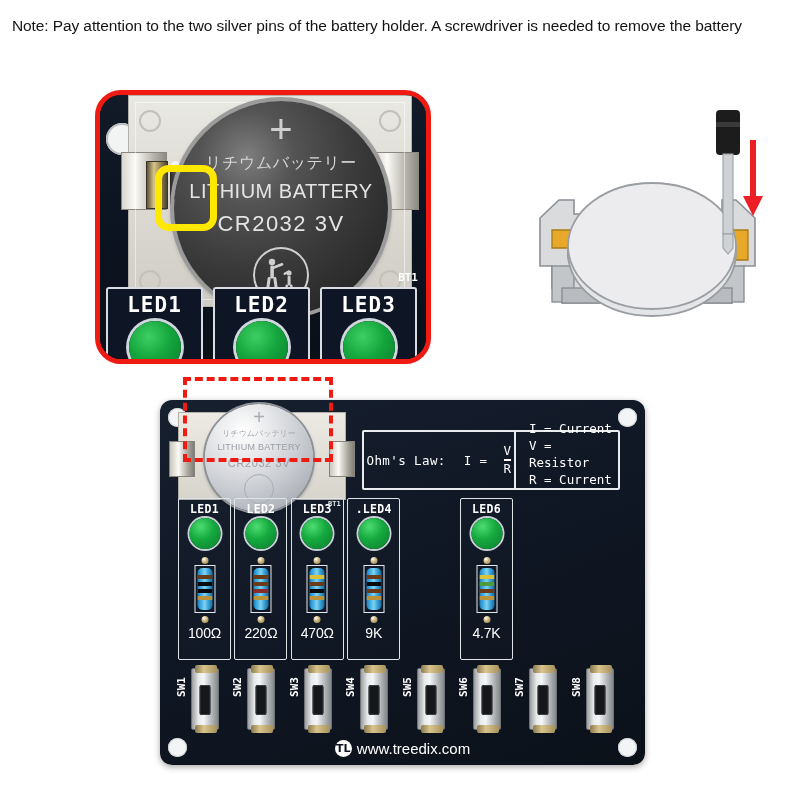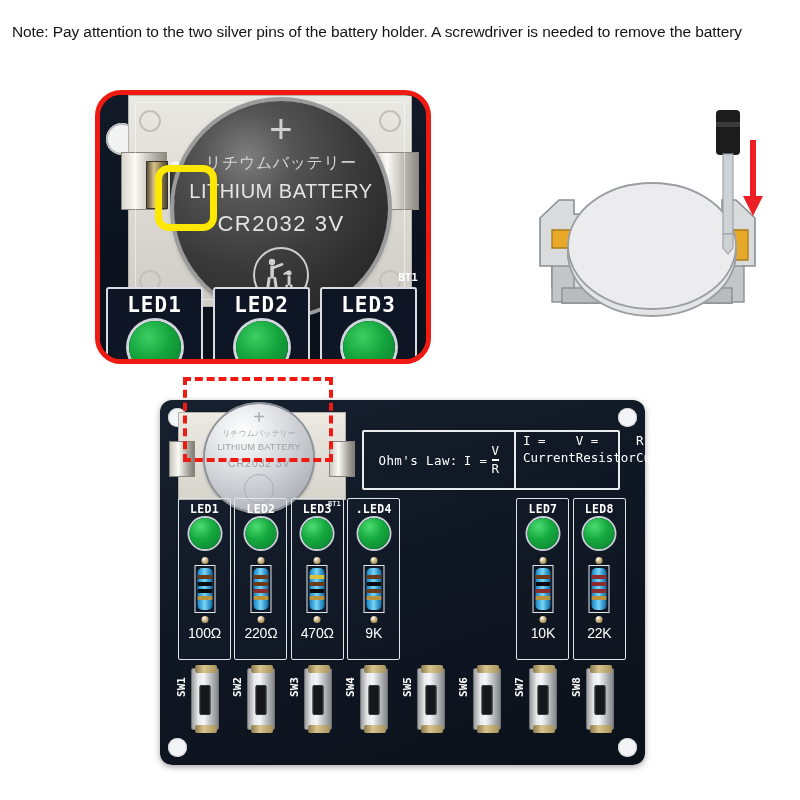--- a/index.html
+++ b/index.html
@@ -8,21 +8,21 @@
     width: 800px; height: 800px;
     background: #ffffff;
     font-family: "Liberation Sans", sans-serif;
     overflow: hidden;
   }
   #page { position: relative; width: 800px; height: 800px; background: #fff; }
 
   
   #note {
     position: absolute;
-    left: 12px; top: 16px;
+    left: 12px; top: 10px;
     width: 775px;
     font-size: 15.5px;
     line-height: 31px;
     color: #141414;
     font-family: "Liberation Sans", sans-serif;
     letter-spacing: -0.1px;
   }
 
   
   #closeup {
@@ -196,28 +196,29 @@
   
   .ohm-box {
     position:absolute; left:202px; top:30px; width:258px; height:60px;
     border:2px solid #e8ecef; border-radius:2px; display:flex;
   }
   .ohm-left {
     flex: 0 0 152px; border-right:2px solid #e8ecef;
     display:flex; align-items:center; justify-content:center;
     color:#fff; font-family:"DejaVu Sans Mono", monospace; font-size:12.5px;
     letter-spacing:.4px;
+    gap:12px;
   }
   .frac { display:inline-block; vertical-align:middle; text-align:center; margin-left:4px; }
   .frac .num { display:block; line-height:12px; }
   .frac .bar { display:block; height:1.5px; background:#fff; margin:2px 0; }
   .frac .den { display:block; line-height:12px; }
   .ohm-right {
-    flex:1; display:flex; flex-direction:row; justify-content:flex-start;
-    padding-left:7px; color:#fff;
+    flex:1; display:flex; flex-direction:column; justify-content:flex-end;
+    padding-left:13px; color:#fff;
     font-family:"DejaVu Sans Mono", monospace; font-size:12.5px; line-height:17px;
   }
 
   
   .chan-grid { position:absolute; left:18px; top:98px; width:450px; height:162px; }
   .chan {
     position:absolute; top:0; width:53px; height:162px;
     border:1.5px solid #dfe4e9; border-radius:2px; background:rgba(255,255,255,0.012);
   }
   .chan-led-label {
@@ -494,47 +495,33 @@
           <div class="res-lead-top"></div>
           <div class="resistor">
             <div class="band" style="background: rgb(107, 58, 24); top: 7px;"></div>
             <div class="band" style="background: rgb(11, 11, 11); top: 14px;"></div>
             <div class="band" style="background: rgb(107, 58, 24); top: 21px;"></div>
             <div class="band" style="background: rgb(184, 145, 58); top: 28px;"></div>
           </div>
           <div class="res-lead-bot"></div>
           <div class="chan-val">9K</div>
         </div>
-        <div class="chan" style="left: 338.4px;">
-          <div class="chan-led-label">LED7</div>
+        <div class="chan" style="left: 282px;">
+          <div class="chan-led-label">LED6</div>
           <div class="chan-led"></div>
           <div class="chan-res-box"></div>
           <div class="res-lead-top"></div>
           <div class="resistor">
-            <div class="band" style="background: rgb(107, 58, 24); top: 7px;"></div>
-            <div class="band" style="background: rgb(11, 11, 11); top: 14px;"></div>
-            <div class="band" style="background: rgb(140, 43, 43); top: 21px;"></div>
+            <div class="band" style="background: rgb(216, 194, 58); top: 7px;"></div>
+            <div class="band" style="background: rgb(77, 155, 58); top: 14px;"></div>
+            <div class="band" style="background: rgb(107, 58, 24); top: 21px;"></div>
             <div class="band" style="background: rgb(184, 145, 58); top: 28px;"></div>
           </div>
           <div class="res-lead-bot"></div>
-          <div class="chan-val">10K</div>
-        </div>
-        <div class="chan" style="left: 394.8px;">
-          <div class="chan-led-label">LED8</div>
-          <div class="chan-led"></div>
-          <div class="chan-res-box"></div>
-          <div class="res-lead-top"></div>
-          <div class="resistor">
-            <div class="band" style="background: rgb(140, 43, 43); top: 7px;"></div>
-            <div class="band" style="background: rgb(140, 43, 43); top: 14px;"></div>
-            <div class="band" style="background: rgb(140, 43, 43); top: 21px;"></div>
-            <div class="band" style="background: rgb(184, 145, 58); top: 28px;"></div>
-          </div>
-          <div class="res-lead-bot"></div>
-          <div class="chan-val">22K</div>
+          <div class="chan-val">4.7K</div>
         </div>
       </div>
 
     <div class="sw-row" id="sw-row">
         <div class="sw" style="left: 13px;">
           <div class="sw-lever"></div>
           <div class="sw-label">SW1</div>
         </div>
         <div class="sw" style="left: 69.4px;">
           <div class="sw-lever"></div>
@@ -559,17 +546,21 @@
         <div class="sw" style="left: 351.4px;">
           <div class="sw-lever"></div>
           <div class="sw-label">SW7</div>
         </div>
         <div class="sw" style="left: 407.8px;">
           <div class="sw-lever"></div>
           <div class="sw-label">SW8</div>
         </div>
       </div>
 
+    <div class="pcb-footer">
+      <span class="logo-circle">TL</span>
+      <span>www.treedix.com</span>
+    </div>
   </div>
 
   <div class="red-dashed"></div>
 
 </div>
 
 </body></html>

